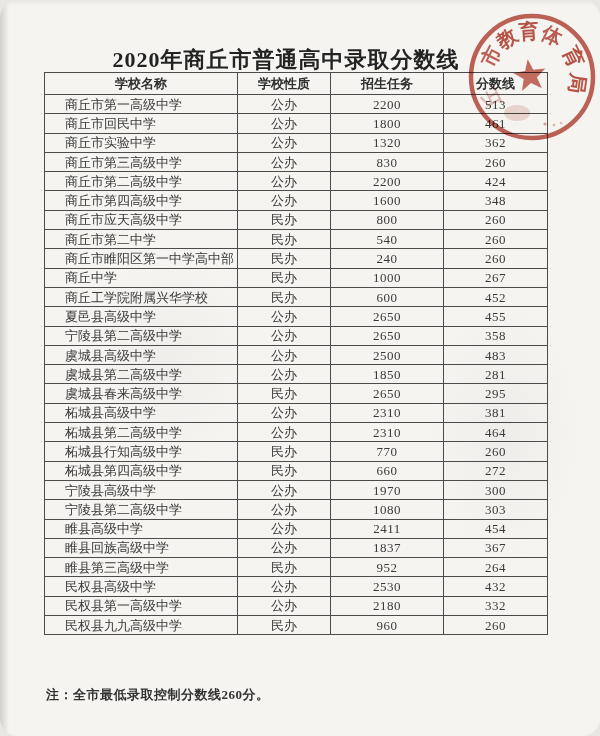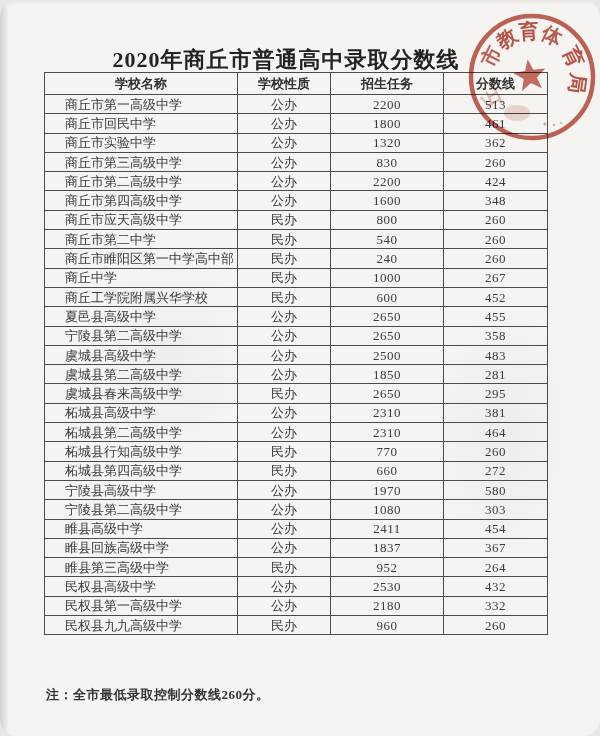--- a/index.html
+++ b/index.html
@@ -232,21 +232,21 @@
       <td class="c-name">柘城县第四高级中学</td>
       <td>民办</td>
       <td class="c-num">660</td>
       <td class="c-num">272</td>
     </tr>
 
     <tr>
       <td class="c-name">宁陵县高级中学</td>
       <td>公办</td>
       <td class="c-num">1970</td>
-      <td class="c-num">580</td>
+      <td class="c-num">300</td>
     </tr>
 
     <tr>
       <td class="c-name">宁陵县第二高级中学</td>
       <td>公办</td>
       <td class="c-num">1080</td>
       <td class="c-num">303</td>
     </tr>
 
     <tr>

